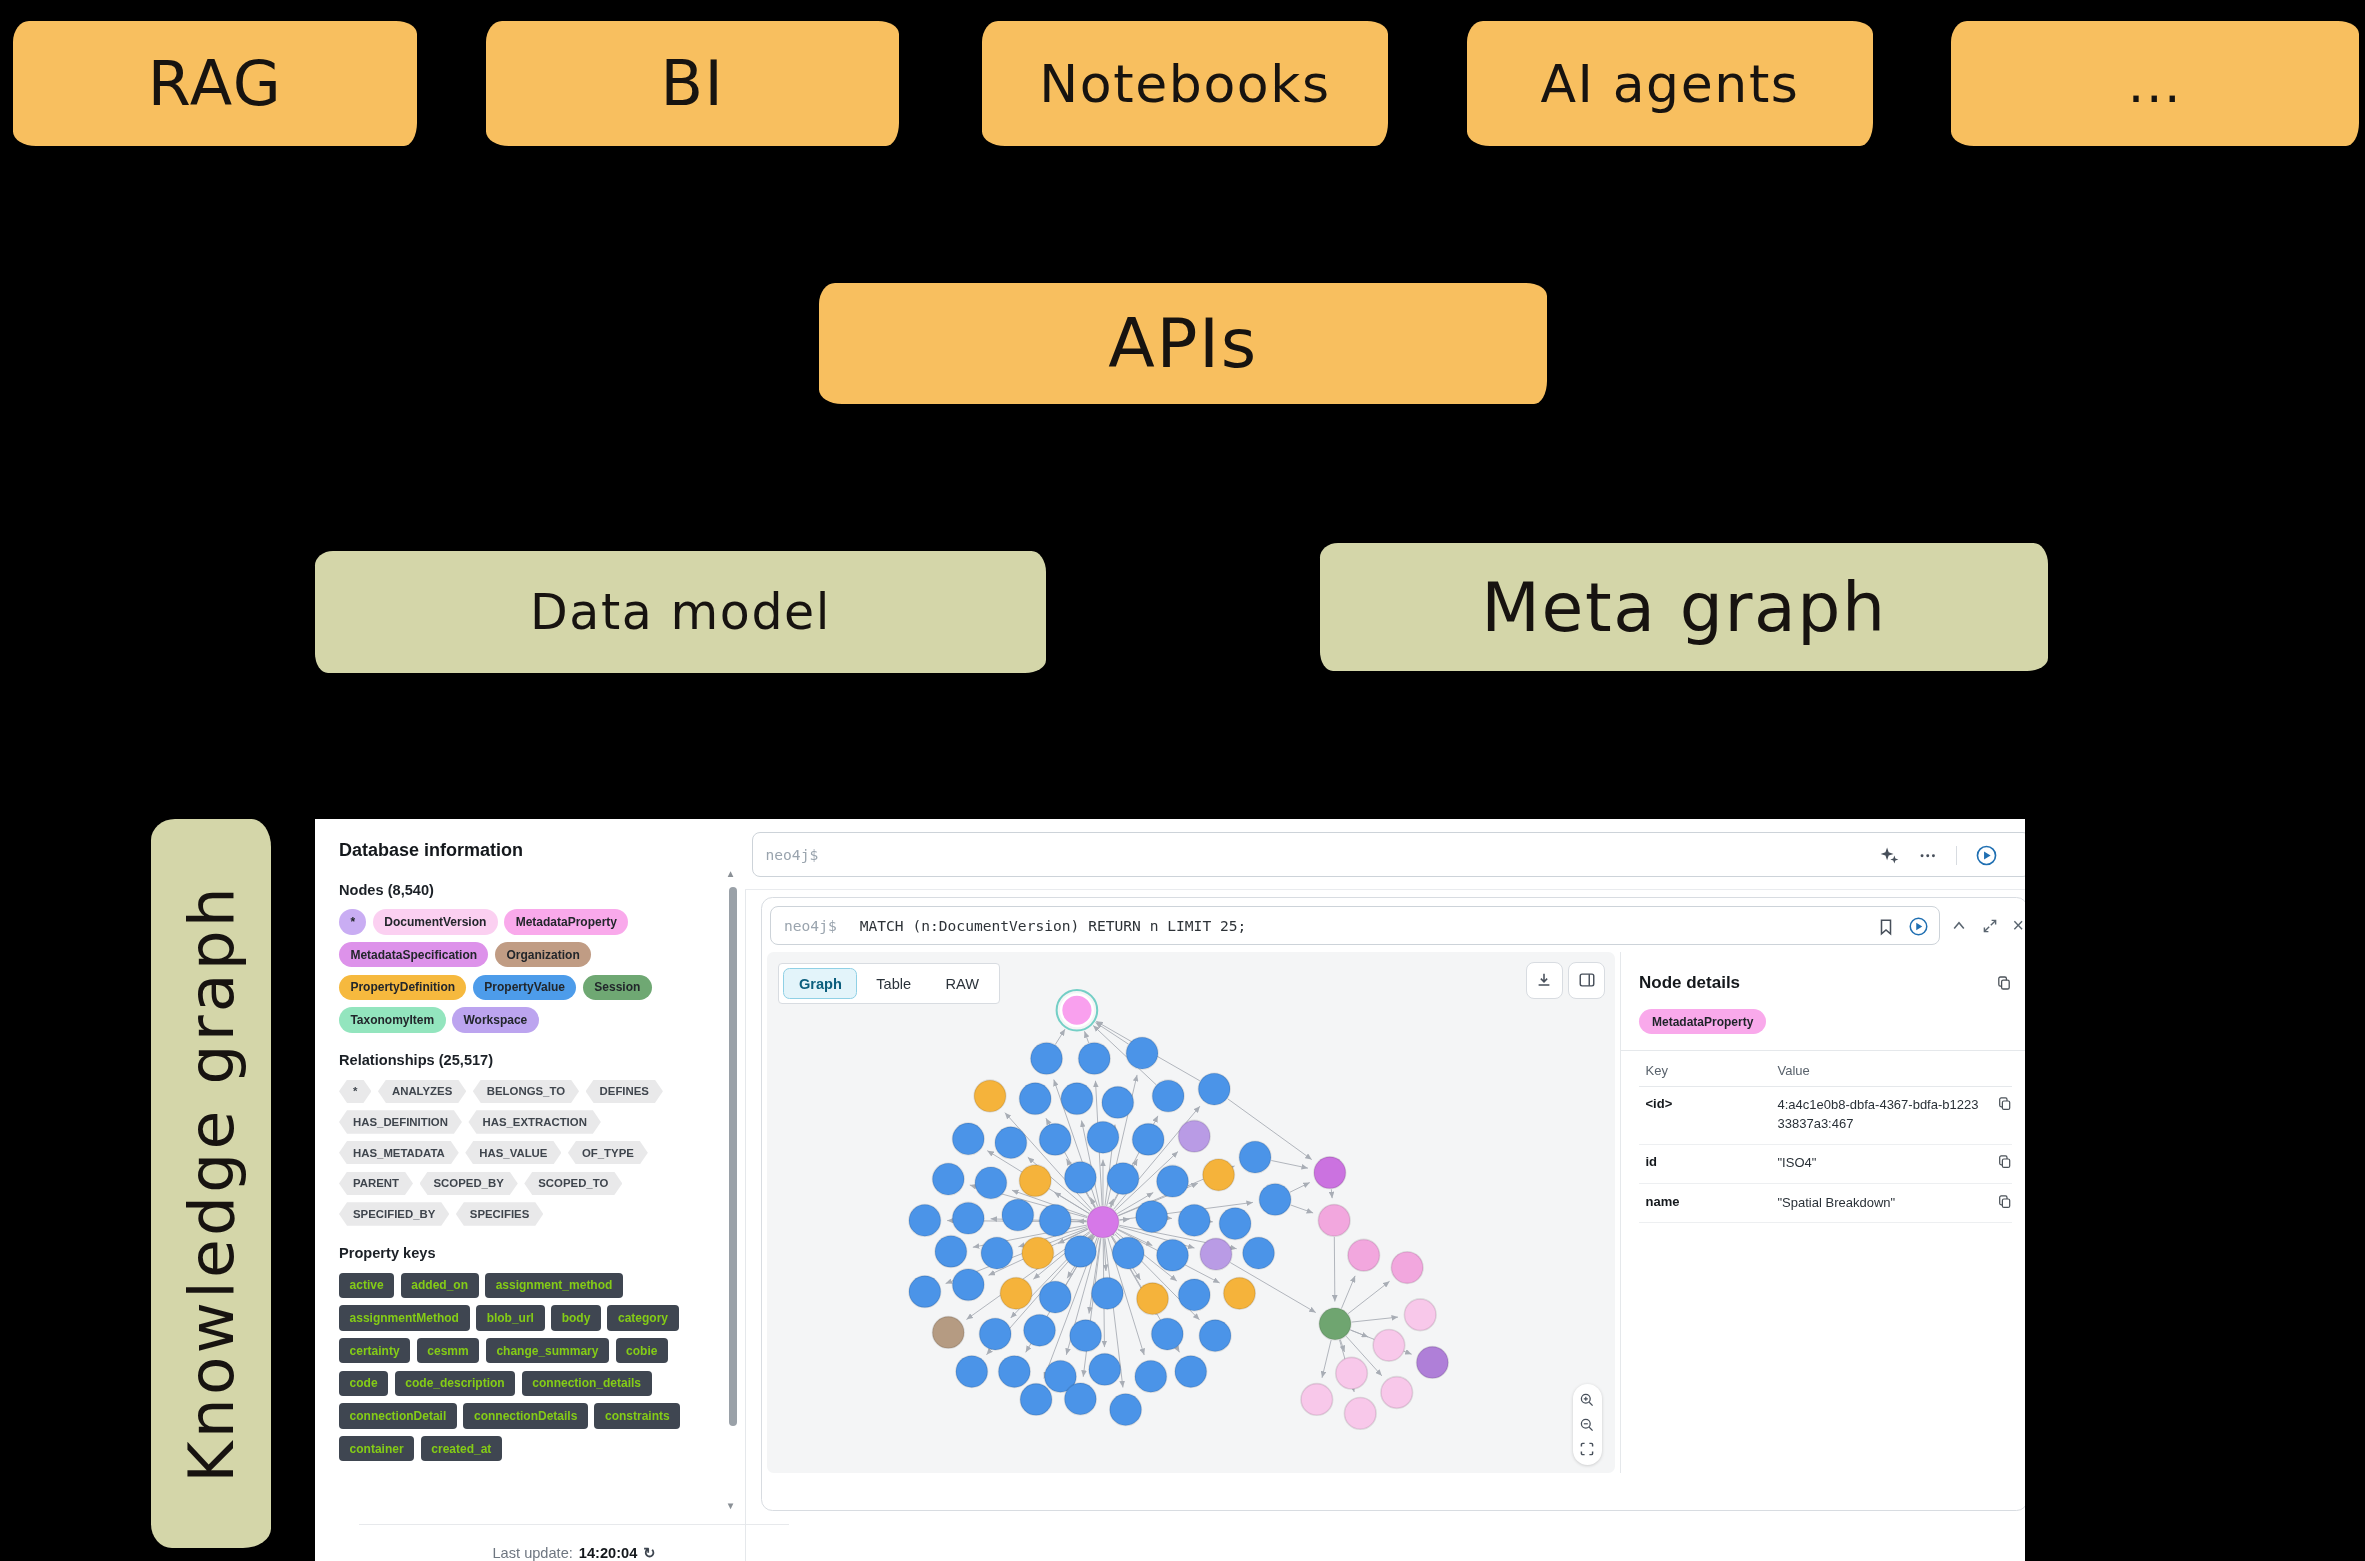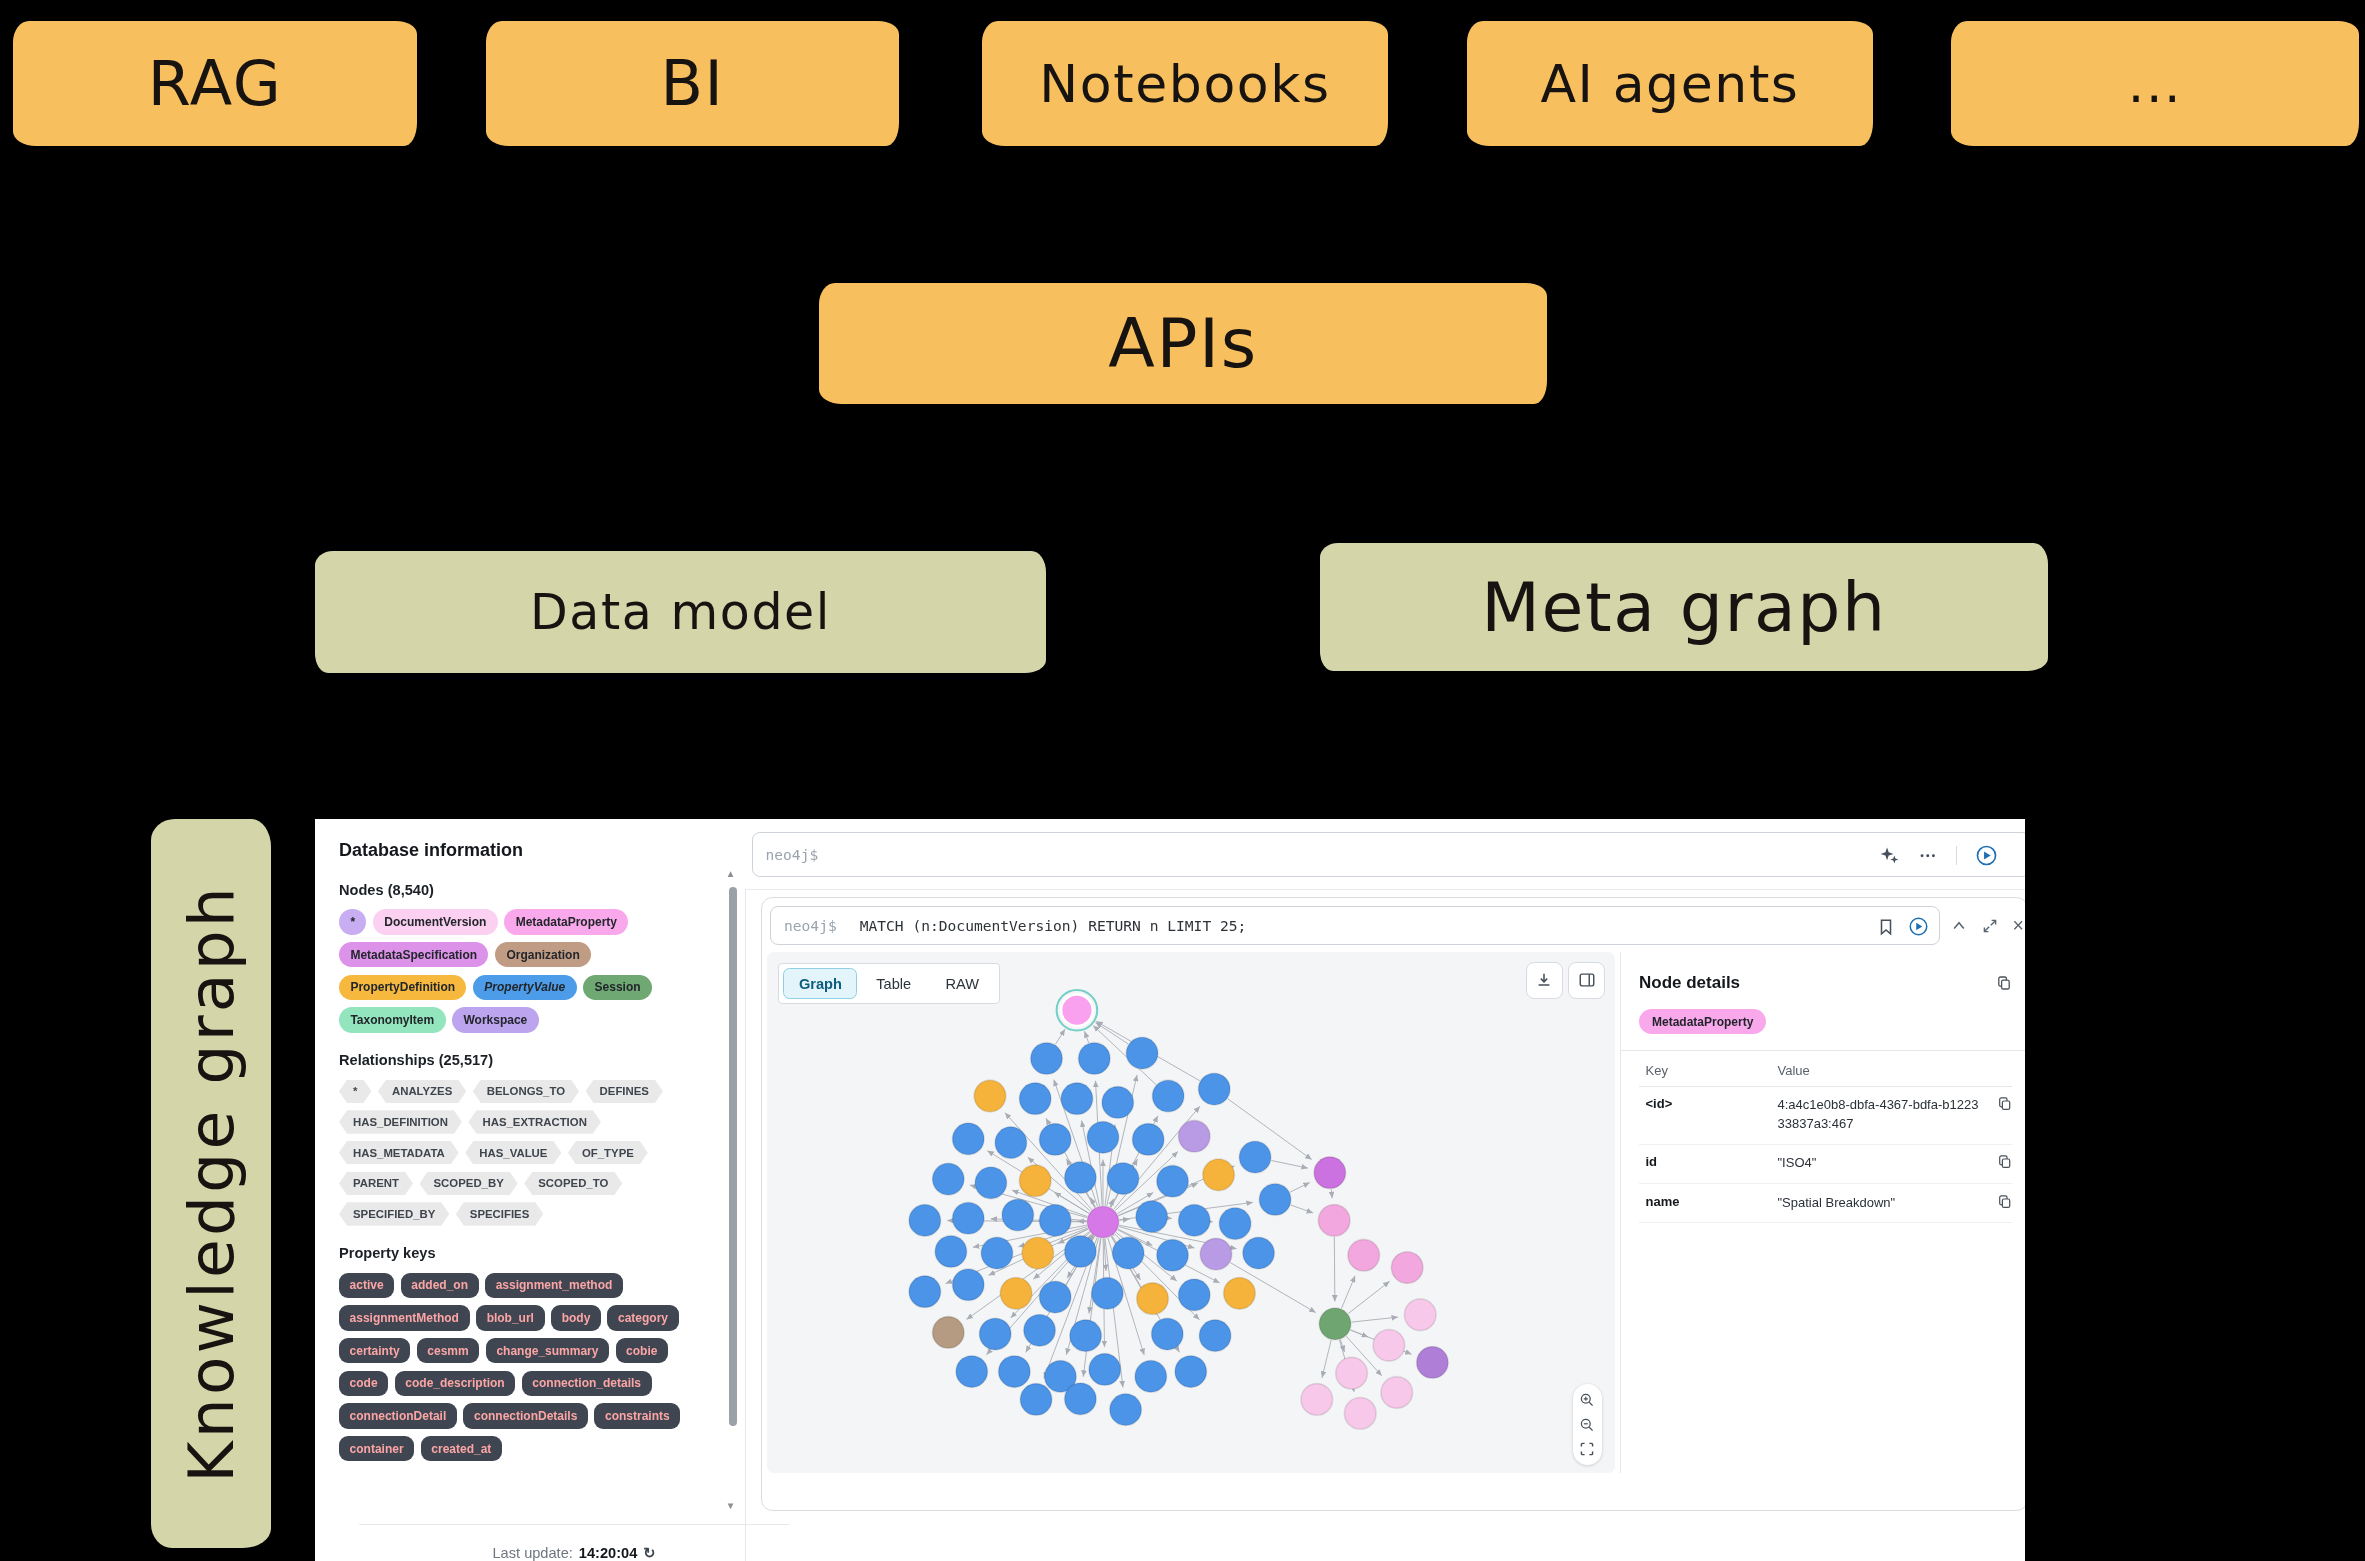--- a/index.html
+++ b/index.html
@@ -30,21 +30,21 @@
   .app { position:absolute; left:315px; top:819px; width:1710px; height:742px; background:#fff; overflow:hidden; }
 
   
   .sidebar { position:absolute; left:0; top:0; width:430px; height:742px; background:#fff; padding:21px 32px 0 24px; }
   .sb-title { font-size:18px; font-weight:bold; color:#14181C; margin-bottom:21px; }
   .sb-h { font-size:14.6px; font-weight:bold; color:#1B2026; margin:19.5px 0 11.4px 0; }
   .wrapbox { display:flex; flex-wrap:wrap; gap:7.3px 6.5px; width:361px; }
   .badge { font-size:12px; font-weight:bold; color:#22262B; padding:5.7px 11.4px; border-radius:811px; white-space:nowrap; }
   .relchip { font-size:11.4px; font-weight:bold; color:#3F454D; background:#E9E9EA; padding:5.7px 14px; white-space:nowrap;
              clip-path:polygon(8px 0, calc(100% - 8px) 0, 100% 50%, calc(100% - 8px) 100%, 8px 100%, 0 50%); }
-  .propchip { font-size:12px; font-weight:bold; color:#fca5a5; background:#3F4651; padding:5.7px 10.6px; border-radius:9px; white-space:nowrap; }
+  .propchip { font-size:12px; font-weight:bold; color:#84cc16; background:#3F4651; padding:5.7px 10.6px; border-radius:4px; white-space:nowrap; }
   .sb-footer { position:absolute; left:0; bottom:0; width:430px; height:37px; border-top:0.8px solid #E7E9EC;
                display:flex; align-items:flex-end; justify-content:center; gap:6px; font-size:14.6px; color:#6E7680; background:#fff;margin-left:44px; }
   .sb-footer b { color:#14181C; }
   .sb-scroll-up   { position:absolute; right:9.7px; top:49px;  font-size:9.7px; color:#8A9096; }
   .sb-scroll-down { position:absolute; right:9.7px; top:681px; font-size:9.7px; color:#8A9096; }
   .sb-thumb { position:absolute; right:8px; top:68px; width:8px; height:539px; border-radius:4px; background:#9AA1A8; }
   .sb-divider { position:absolute; left:430px; top:0; width:0.8px; height:742px; background:#E5E8EB; }
 
   
   .main { position:absolute; left:430px; top:0; width:1303px; height:742px; }
@@ -133,21 +133,21 @@
     <aside class="sidebar">
       <div class="sb-title">Database information</div>
       <div class="sb-h" style="margin-top:0">Nodes (8,540)</div>
       <div class="wrapbox" id="badges">
           <span class="badge" style="background: rgb(201, 173, 243);">*</span>
           <span class="badge" style="background: rgb(251, 208, 241);">DocumentVersion</span>
           <span class="badge" style="background: rgb(249, 169, 235);">MetadataProperty</span>
           <span class="badge" style="background: rgb(221, 146, 234);">MetadataSpecification</span>
           <span class="badge" style="background: rgb(192, 156, 132);">Organization</span>
           <span class="badge" style="background: rgb(246, 185, 62);">PropertyDefinition</span>
-          <span class="badge" style="background: rgb(77, 156, 234); font-style: italic;">PropertyValue</span>
+          <span class="badge" style="background: rgb(77, 156, 234);">PropertyValue</span>
           <span class="badge" style="background: rgb(111, 168, 115);">Session</span>
           <span class="badge" style="background: rgb(147, 229, 190);">TaxonomyItem</span>
           <span class="badge" style="background: rgb(188, 164, 239);">Workspace</span>
         </div>
       <div class="sb-h">Relationships (25,517)</div>
       <div class="wrapbox" id="relchips">
           <span class="relchip">*</span>
           <span class="relchip">ANALYZES</span>
           <span class="relchip">BELONGS_TO</span>
           <span class="relchip">DEFINES</span>

